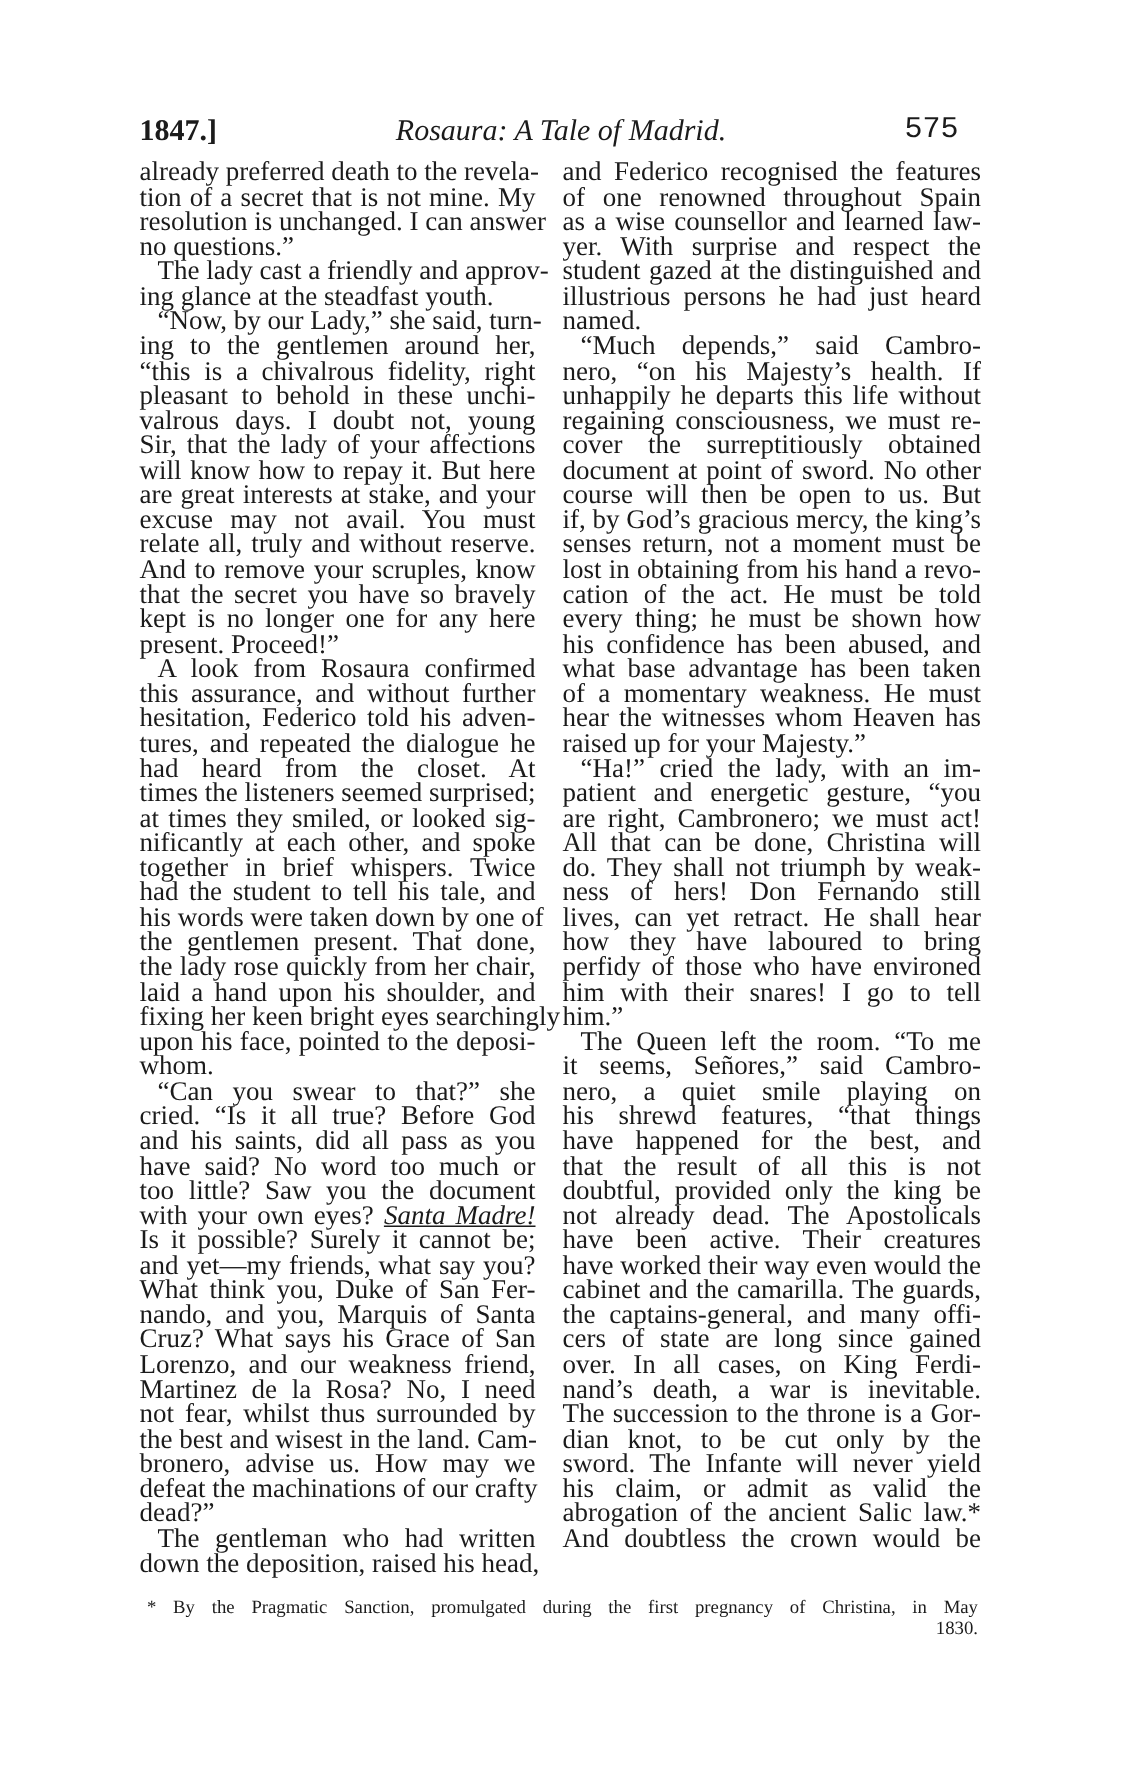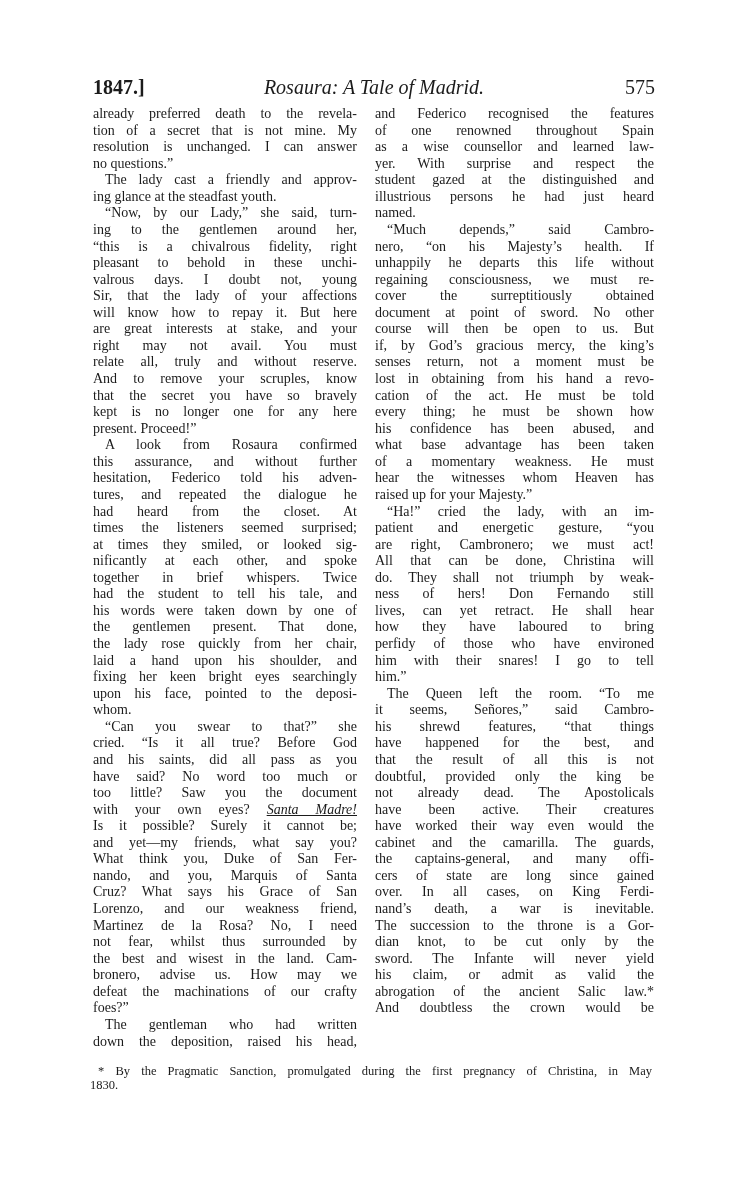--- a/index.html
+++ b/index.html
@@ -2,29 +2,29 @@
 <html><head>
 <meta charset="utf-8">
 <style>
   html, body { margin: 0; padding: 0; background: #ffffff; }
   body { width: 749px; height: 1179px; position: relative; overflow: hidden;
          font-family: "Liberation Serif", "DejaVu Serif", serif; color: #1b1b1b; }
   .header { position: absolute; top: 77px; left: 93px; width: 562px; height: 20px;
             font-size: 20px; line-height: 20px; }
   .header .year { position: absolute; left: 0; top: 0; font-weight: bold; }
   .header .title { position: absolute; left: 0; right: 0; text-align: center; font-style: italic; }
-  .header .page { position: absolute; right: 0; top: 0; }
-  .col { position: absolute; top: 106px; font-size: 14px; line-height: 16.57px; }
+  .header .page { position: absolute; right: 16px; top: 0; font-family: Liberation Mono, monospace; }
+  .col { position: absolute; top: 106px; font-size: 18px; line-height: 16.57px; }
   .col-left { left: 93px; width: 264px; }
   .col-right { left: 375px; width: 279px; }
   .line { white-space: nowrap; height: 16.57px; text-align: justify; text-align-last: justify; overflow: visible; }
   .line.last { text-align-last: left; }
   .line.indent { text-indent: 12px; }
   .footnote { position: absolute; top: 1064px; left: 90px; width: 562px; font-size: 12.5px; line-height: 14px; }
-  .footnote .fl { white-space: nowrap; }
+  .footnote .fl { white-space: nowrap; text-align: right; }
   .footnote .fl1 { padding-left: 8px; text-align: justify; text-align-last: justify; }
   em { font-style: italic; text-decoration: underline; }
 </style>
 </head>
 <body>
 
 <div>
   <div class="header">
     <span class="year">1847.]</span>
     <span class="title">Rosaura: A Tale of Madrid.</span>
@@ -39,21 +39,21 @@
       <div class="line indent"><span>The lady cast a friendly and approv-</span></div>
       <div class="line last"><span>ing glance at the steadfast youth.</span></div>
       <div class="line indent"><span>“Now, by our Lady,” she said, turn-</span></div>
       <div class="line"><span>ing to the gentlemen around her,</span></div>
       <div class="line"><span>“this is a chivalrous fidelity, right</span></div>
       <div class="line"><span>pleasant to behold in these unchi-</span></div>
       <div class="line"><span>valrous days.  I doubt not, young</span></div>
       <div class="line"><span>Sir, that the lady of your affections</span></div>
       <div class="line"><span>will know how to repay it.  But here</span></div>
       <div class="line"><span>are great interests at stake, and your</span></div>
-      <div class="line"><span>right may not avail.  You must</span></div>
+      <div class="line"><span>excuse may not avail.  You must</span></div>
       <div class="line"><span>relate all, truly and without reserve.</span></div>
       <div class="line"><span>And to remove your scruples, know</span></div>
       <div class="line"><span>that the secret you have so bravely</span></div>
       <div class="line"><span>kept is no longer one for any here</span></div>
       <div class="line last"><span>present.  Proceed!”</span></div>
       <div class="line indent"><span>A look from Rosaura confirmed</span></div>
       <div class="line"><span>this assurance, and without further</span></div>
       <div class="line"><span>hesitation, Federico told his adven-</span></div>
       <div class="line"><span>tures, and repeated the dialogue he</span></div>
       <div class="line"><span>had heard from the closet.  At</span></div>
@@ -79,21 +79,21 @@
       <div class="line"><span>and yet—my friends, what say you?</span></div>
       <div class="line"><span>What think you, Duke of San Fer-</span></div>
       <div class="line"><span>nando, and you, Marquis of Santa</span></div>
       <div class="line"><span>Cruz?  What says his Grace of San</span></div>
       <div class="line"><span>Lorenzo, and our weakness friend,</span></div>
       <div class="line"><span>Martinez de la Rosa?  No, I need</span></div>
       <div class="line"><span>not fear, whilst thus surrounded by</span></div>
       <div class="line"><span>the best and wisest in the land.  Cam-</span></div>
       <div class="line"><span>bronero, advise us.  How may we</span></div>
       <div class="line"><span>defeat the machinations of our crafty</span></div>
-      <div class="line last"><span>foes?”</span></div>
+      <div class="line last"><span>dead?”</span></div>
       <div class="line indent"><span>The gentleman who had written</span></div>
       <div class="line"><span>down the deposition, raised his head,</span></div>
     </div>
   <div class="col col-right" id="col-right">
       <div class="line"><span>and Federico recognised the features</span></div>
       <div class="line"><span>of one renowned throughout Spain</span></div>
       <div class="line"><span>as a wise counsellor and learned law-</span></div>
       <div class="line"><span>yer.  With surprise and respect the</span></div>
       <div class="line"><span>student gazed at the distinguished and</span></div>
       <div class="line"><span>illustrious persons he had just heard</span></div>
@@ -121,20 +121,21 @@
       <div class="line"><span>All that can be done, Christina will</span></div>
       <div class="line"><span>do.  They shall not triumph by weak-</span></div>
       <div class="line"><span>ness of hers!  Don Fernando still</span></div>
       <div class="line"><span>lives, can yet retract.  He shall hear</span></div>
       <div class="line"><span>how they have laboured to bring</span></div>
       <div class="line"><span>perfidy of those who have environed</span></div>
       <div class="line"><span>him with their snares!  I go to tell</span></div>
       <div class="line last"><span>him.”</span></div>
       <div class="line indent"><span>The Queen left the room.  “To me</span></div>
       <div class="line"><span>it seems, Señores,” said Cambro-</span></div>
+      <div class="line"><span>nero, a quiet smile playing on</span></div>
       <div class="line"><span>his shrewd features, “that things</span></div>
       <div class="line"><span>have happened for the best, and</span></div>
       <div class="line"><span>that the result of all this is not</span></div>
       <div class="line"><span>doubtful, provided only the king be</span></div>
       <div class="line"><span>not already dead.  The Apostolicals</span></div>
       <div class="line"><span>have been active.  Their creatures</span></div>
       <div class="line"><span>have worked their way even would the</span></div>
       <div class="line"><span>cabinet and the camarilla.  The guards,</span></div>
       <div class="line"><span>the captains-general, and many offi-</span></div>
       <div class="line"><span>cers of state are long since gained</span></div>

